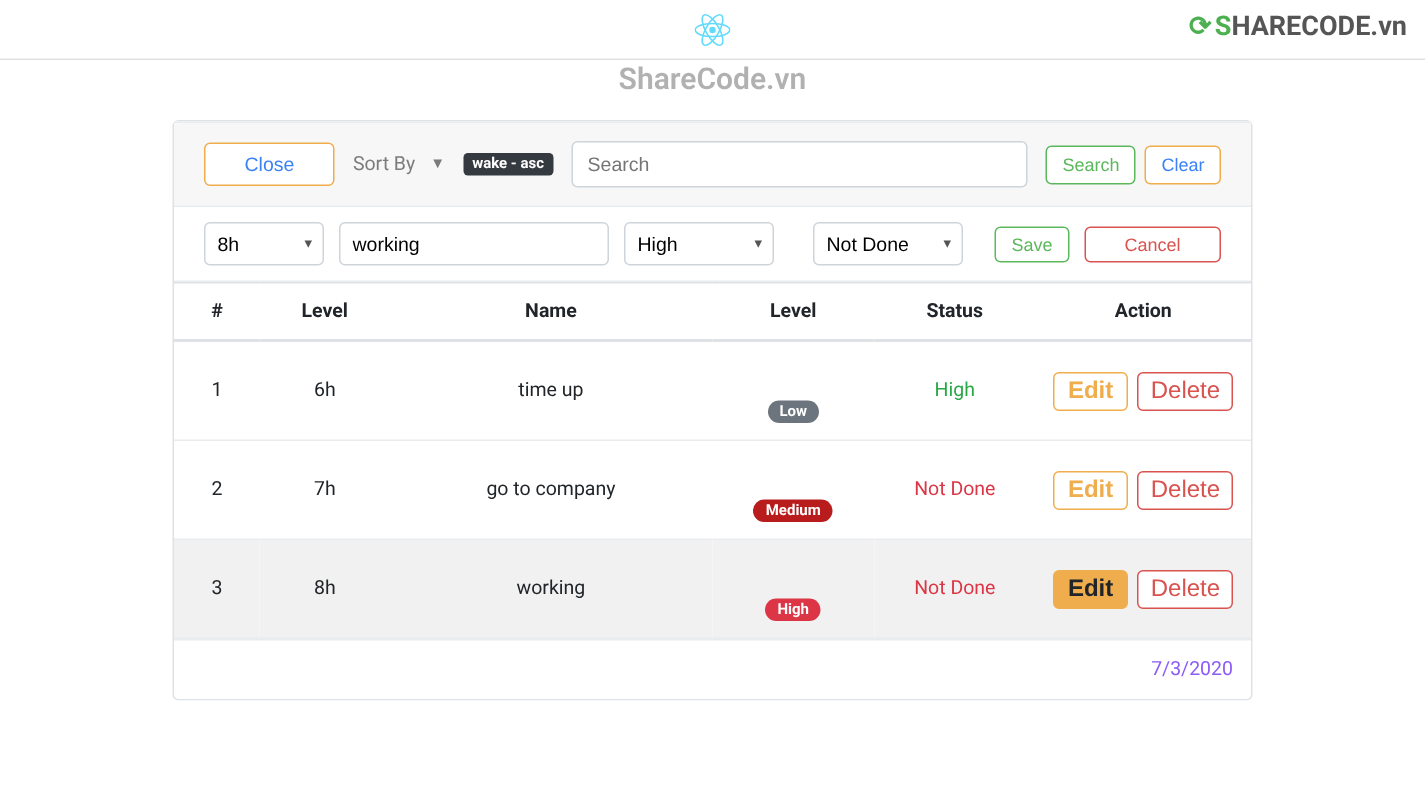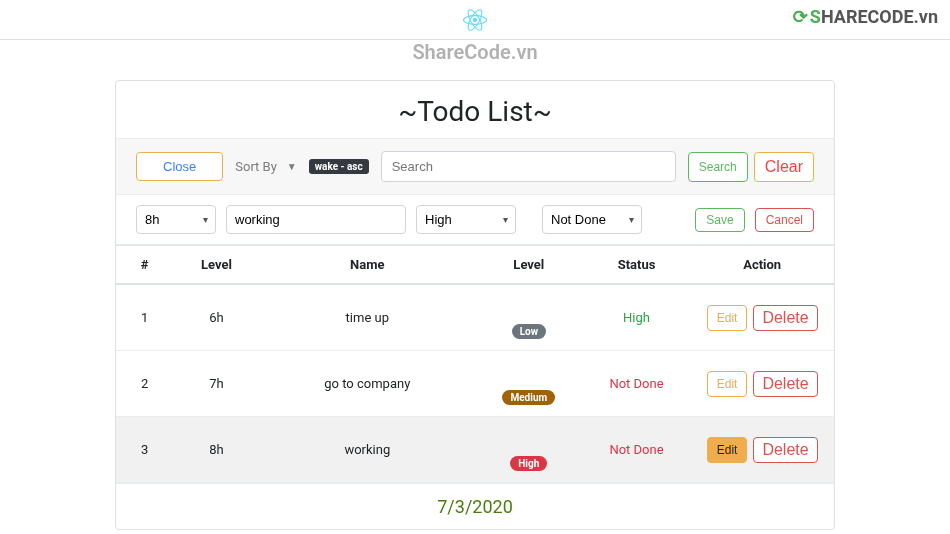--- a/index.html
+++ b/index.html
@@ -86,41 +86,42 @@
     padding: 6px 26px;
   }
   .btn-search {
     border-color: #5cb85c;
     color: #5cb85c;
     padding: 5px 10px;
     font-size: 12px;
   }
   .btn-clear {
     border-color: #f0ad4e;
-    color: #ef4444;
+    color: #3b82f6;
     padding: 5px 10px;
-    font-size: 16px;
+    font-size: 12px;
   }
   .btn-save {
     border-color: #5cb85c;
     color: #5cb85c;
     padding: 4px 10px;
     font-size: 12px;
   }
   .btn-cancel {
     border-color: #d9534f;
     color: #d9534f;
-    padding: 4px 10px;
+    padding: 4px 26px;
     font-size: 12px;
   }
   .btn-edit {
     border-color: #f0ad4e;
     color: #f0ad4e;
     padding: 3px 9px;
-    font-size: 12px;
+    font-size: 16px;
+    font-weight: bold;
   }
   .btn-edit.active {
     background: #f0ad4e;
     color: #212529;
   }
   .btn-delete {
     border-color: #d9534f;
     color: #d9534f;
     padding: 3px 8px;
     font-size: 16px;
@@ -202,30 +203,30 @@
   .badge {
     display: inline-block;
     font-size: 10px;
     font-weight: 700;
     color: #fff;
     padding: 2px 8px;
     border-radius: 10px;
     margin-top: 28px;
   }
   .badge-low { background: #6c757d; }
-  .badge-medium { background: #a16207; }
+  .badge-medium { background: #b91c1c; }
   .badge-high { background: #dc3545; }
   .status-done { color: #28a745; }
   .status-notdone { color: #dc3545; }
   .actions { display:flex; gap:6px; justify-content:center; }
   .footer {
-    text-align: center;
+    text-align: right;
     padding: 12px;
-    font-size: 18px;
-    color: #4d7c0f;
+    font-size: 13px;
+    color: #8b5cf6;
     border-top: 1px solid #e9ecef;
   }
 </style>
 </head>
 <body>
 
 <div class="navbar">
   <svg class="react-logo" viewBox="-11.5 -10.23 23 20.46">
     <circle cx="0" cy="0" r="2.05" fill="#61dafb"></circle>
     <g stroke="#61dafb" stroke-width="1" fill="none">
@@ -239,21 +240,20 @@
 <div class="logo-tr">
   <span class="arrows">⟳</span>
   <span class="s">S</span>
     <span class="rest">HARECODE</span>
     <span class="rest">.vn</span>
 </div>
 
 <div class="watermark-tl">ShareCode.vn</div>
 
 <div class="container">
-  <h1 class="title">~Todo List~</h1>
 
   <div class="toolbar">
     <button class="btn btn-close">Close</button>
     <span class="sortby">
       <span>Sort By</span>
       <span class="caret">▼</span>
     </span>
     <span class="badge-dark">wake - asc</span>
     <input class="search-input" placeholder="Search" style="">
     <div class="right-btns">

